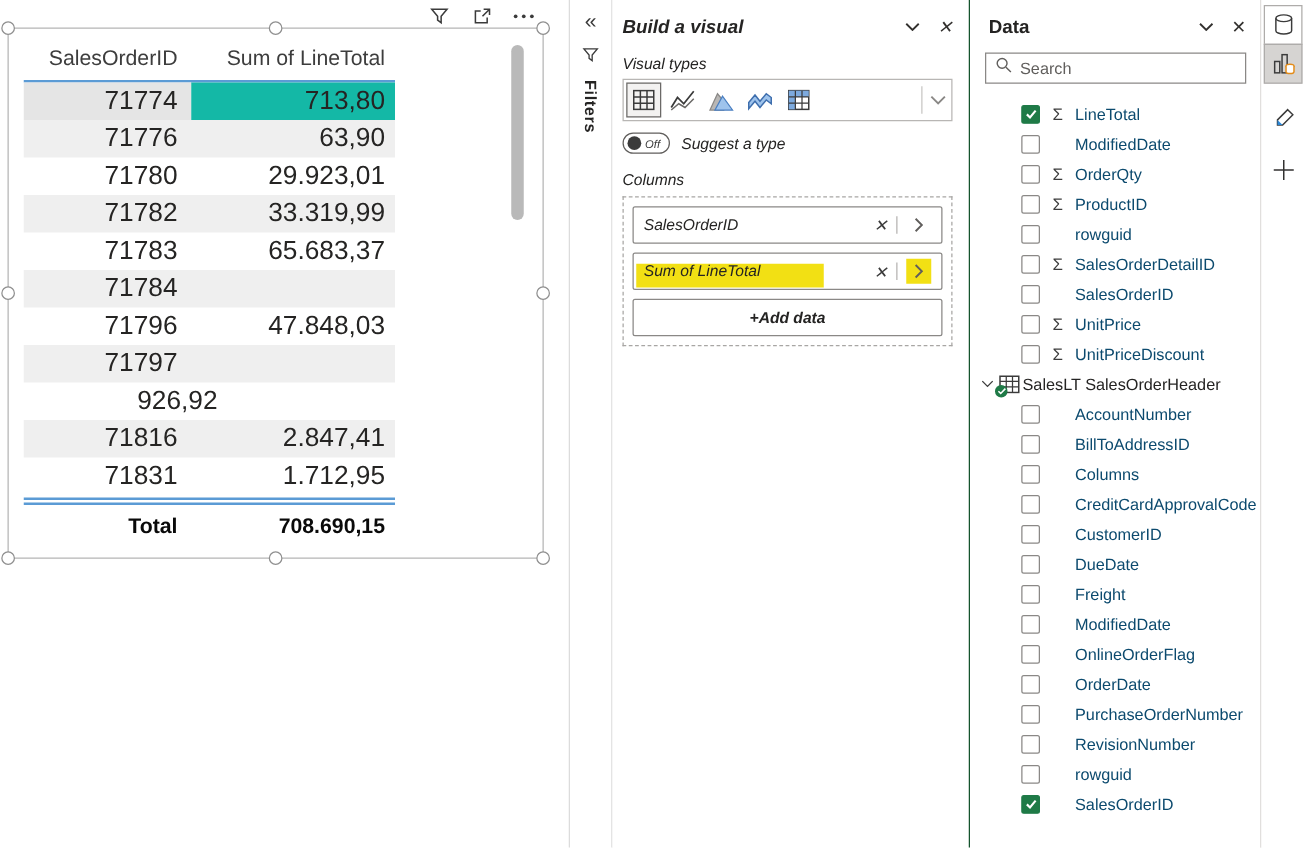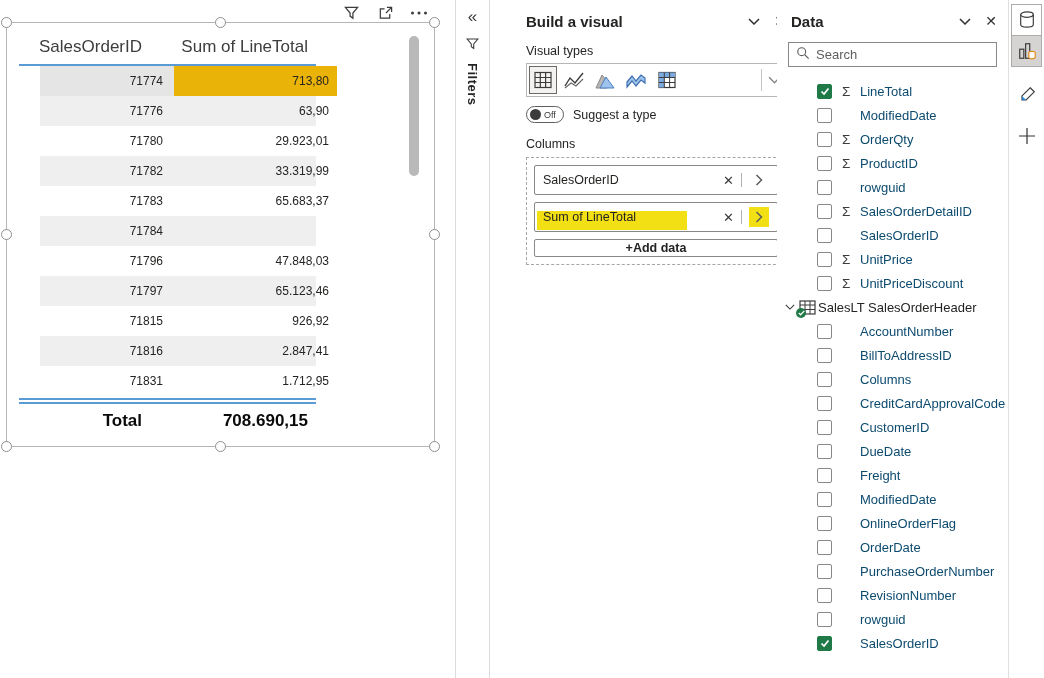--- a/index.html
+++ b/index.html
@@ -13,39 +13,39 @@
   .tb-btn { width:20px; height:18px; display:flex; align-items:center; justify-content:center; cursor:pointer; }
   #visual { position:absolute; left:6px; top:22px; width:429px; height:425px;
             border:1px solid #b5b5b5; background:#fff; }
   .handle { position:absolute; width:11px; height:11px; border-radius:50%;
             background:#fff; border:1px solid #8f8f8f; z-index:5; }
   .tbl { position:absolute; left:12px; top:6px; width:297px; }
   .t-head { display:flex; height:37px; align-items:center; border-bottom:2px solid #5b9bd5;
             color:#3d3d3d; font-size:17px; }
   .c1 { width:134px; text-align:right; padding-right:11px; flex:none; }
   .c2 { width:163px; text-align:right; padding-right:8px; flex:none; }
-  .t-row { display:flex; height:30px; line-height:30px; font-size:12px; color:#252423;margin-left:21px; }
+  .t-row { display:flex; height:30px; line-height:30px; font-size:21px; color:#252423; }
   .t-row.band { background:#efefef; }
   .t-row.sel .c1 { background:#e5e5e5; }
-  .t-row.sel .c2 { background:#eab308; }
+  .t-row.sel .c2 { background:#14b8a6; }
   .t-divider { margin-top:2px; height:6px; border-top:2px solid #5b9bd5; border-bottom:2px solid #5b9bd5; }
   .t-total { display:flex; height:33px; line-height:33px; font-weight:bold; font-size:17px; color:#0a0a0a; }
   .vscroll { position:absolute; right:15px; top:13px; width:10px; height:140px;
              border-radius:5px; background:#b9b9b9; }
 
   
   #rail { left:456px; width:34px; border-right:1px solid #dcdcdc;
           display:flex; flex-direction:column; align-items:center; padding-top:8px; }
   .rail-collapse { font-size:17px; color:#3b3b3b; line-height:1; cursor:pointer; }
   .rail-funnel { margin-top:12px; }
   .rail-label { margin-top:8px; writing-mode:vertical-rl; font-size:13px; font-weight:bold;
                 color:#252423; letter-spacing:.5px; }
 
   
-  #build { left:518px; width:286px; border-right:5px solid #14532d; padding:8px 13px 0 8px; }
+  #build { left:490px; width:286px; border-right:1px solid #14532d; padding:8px 13px 0 8px;font-style:italic; }
   .pane-head { display:flex; align-items:center; height:26px; }
   .pane-title { font-size:15px; font-weight:bold; color:#252423; flex:1; }
   .pane-head-icons { display:flex; gap:14px; align-items:center; }
   .chev, .closex { color:#33312f; cursor:pointer; display:flex; align-items:center; }
   .closex { font-size:14px; }
   .sec-label { font-size:12.5px; color:#252423; margin-top:10px; }
   .gallery { margin-top:5px; height:34px; border:1px solid #b8b6b4; display:flex;
              align-items:center; padding:2px 4px 2px 2px; background:#fff; }
   .vt { width:28px; height:28px; display:flex; align-items:center; justify-content:center;
         margin-right:3px; cursor:pointer; }
@@ -63,21 +63,21 @@
   .well { height:30px; border:1px solid #8a8886; border-radius:2px; display:flex;
           align-items:center; padding:0 8px; font-size:12.5px; position:relative; background:#fff; }
   .well-label { position:relative; z-index:2; }
   .well.hl::before { content:""; position:absolute; left:2px; top:8px; bottom:1px; width:150px;
                      background:#f2e014; z-index:1; }
   .well-actions { margin-left:auto; display:flex; align-items:center; gap:7px; z-index:2; }
   .well-x { font-size:13px; color:#3b3b3b; cursor:pointer; }
   .well-sep { width:1px; height:14px; background:#b5b3b1; }
   .well-chev { width:20px; height:20px; display:flex; align-items:center; justify-content:center; cursor:pointer; }
   .well.hl .well-chev { background:#f2e014; }
-  .add-data { height:18px; border:1px solid #8a8886; border-radius:2px; display:flex;
+  .add-data { height:30px; border:1px solid #8a8886; border-radius:2px; display:flex;
               align-items:center; justify-content:center; font-size:12.5px; font-weight:bold;
               color:#252423; background:#fff; cursor:pointer; }
 
   
   #data { left:777px; width:232px; border-right:1px solid #dcdcdc; padding:8px 11px 0 11px; }
   #data .pane-title { padding-left:3px; }
   .search { margin-top:8px; height:25px; border:1px solid #8a8886; display:flex; align-items:center;
             gap:6px; padding:0 7px; background:#fff; }
   .search input { border:none; outline:none; flex:1; font-size:13px; color:#252423;
                   font-family:"Liberation Sans", sans-serif; background:transparent; }
@@ -177,25 +177,23 @@
     <div class="c1">71784</div>
   </div>
 
   <div class="t-row">
     <div class="c1">71796</div>
     <div class="c2">47.848,03</div>
   </div>
 
   <div class="t-row band">
     <div class="c1">71797</div>
-    <div class="c2">65.123,46</div>
   </div>
 
   <div class="t-row">
-    <div class="c1">71815</div>
     <div class="c2">926,92</div>
   </div>
 
   <div class="t-row band">
     <div class="c1">71816</div>
     <div class="c2">2.847,41</div>
   </div>
 
   <div class="t-row">
     <div class="c1">71831</div>

